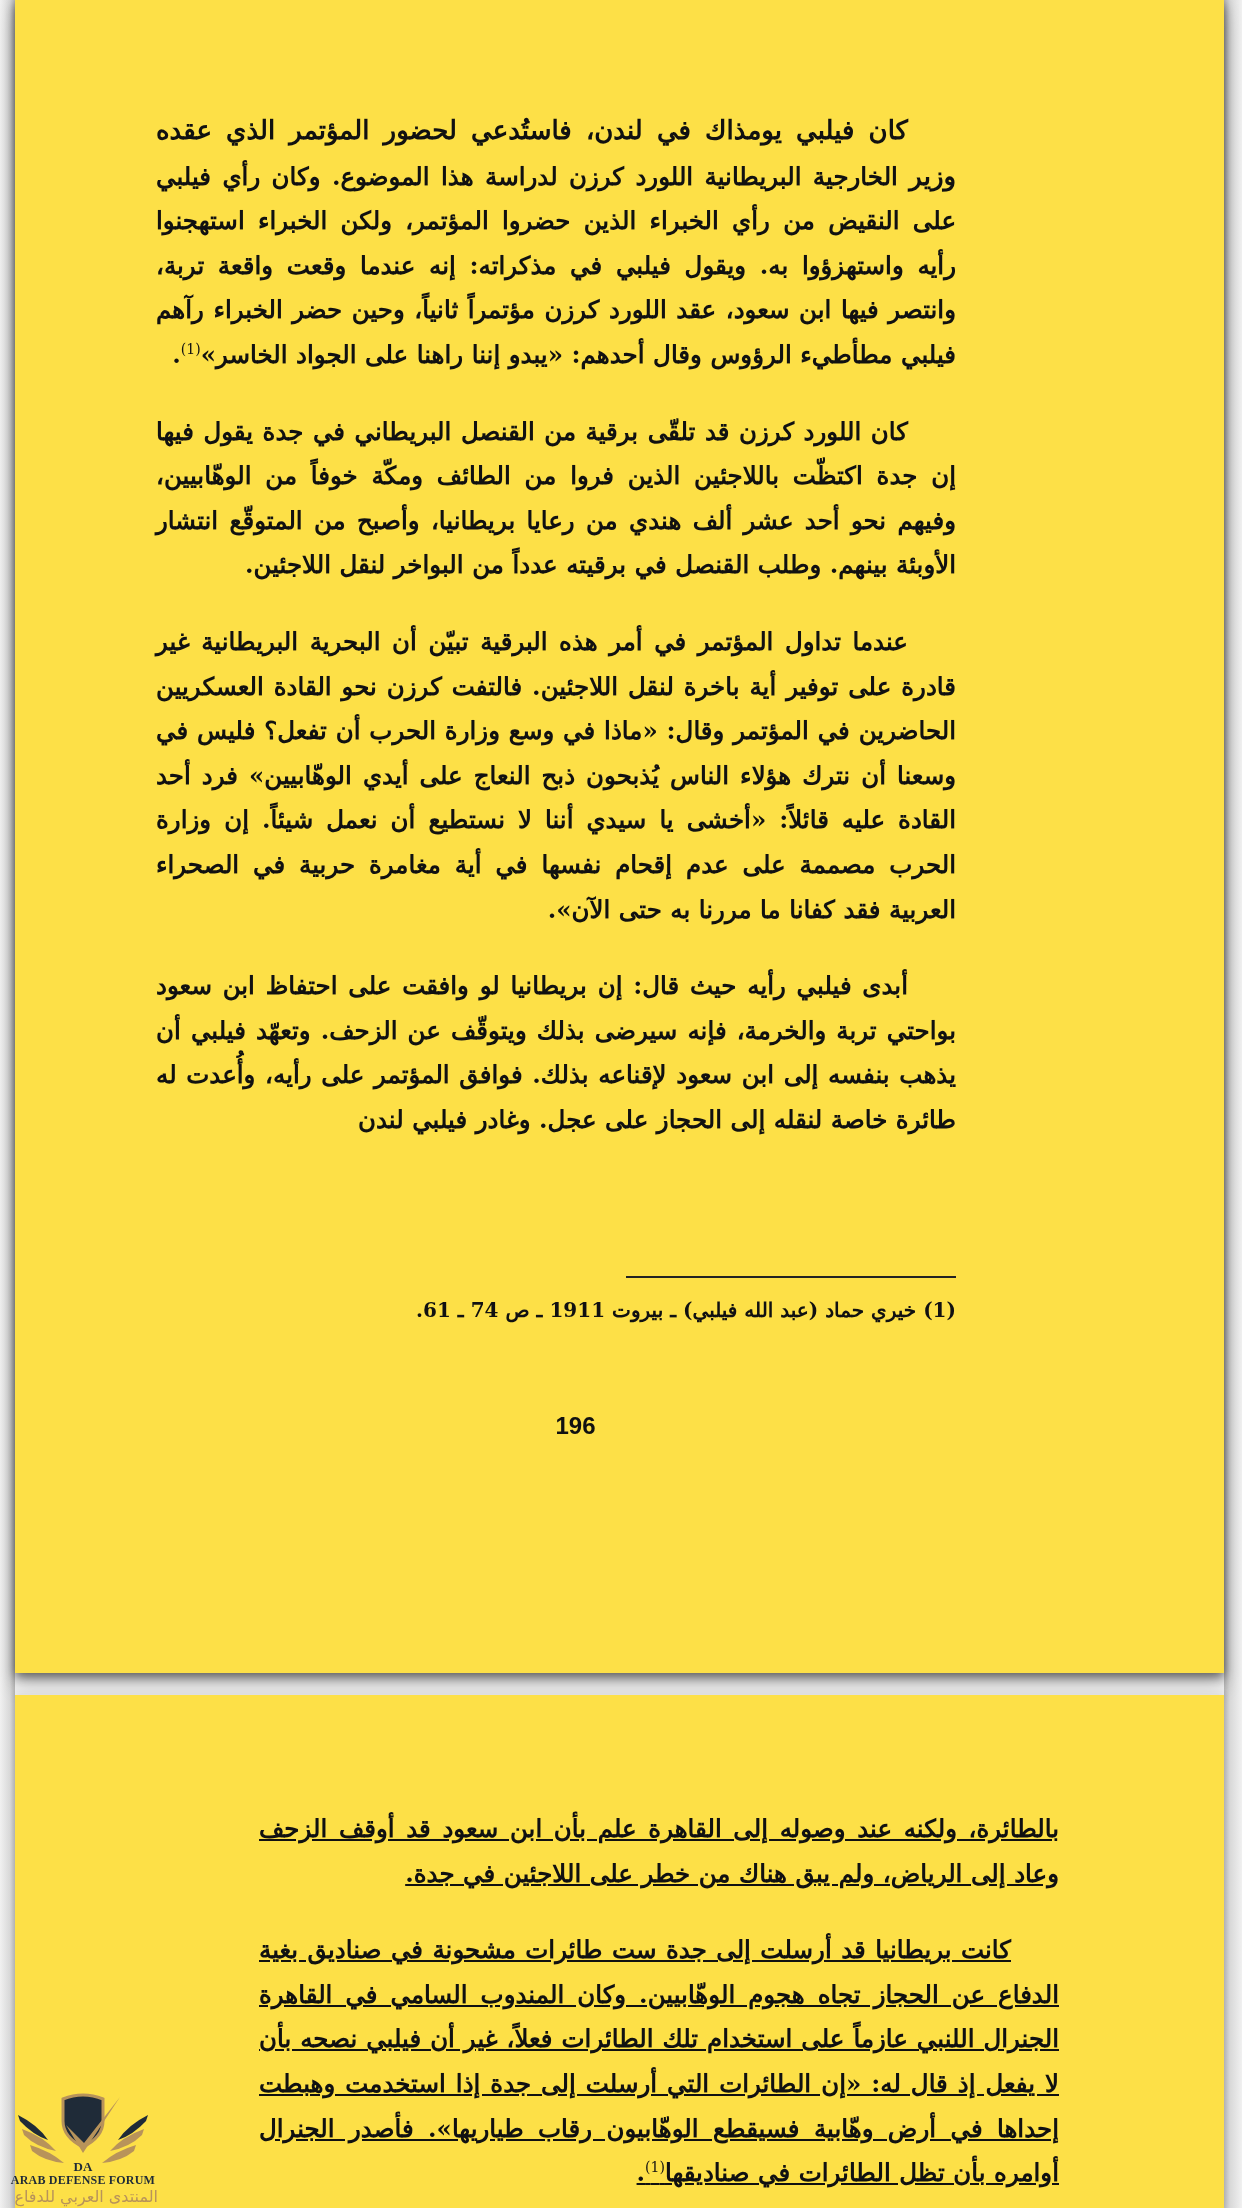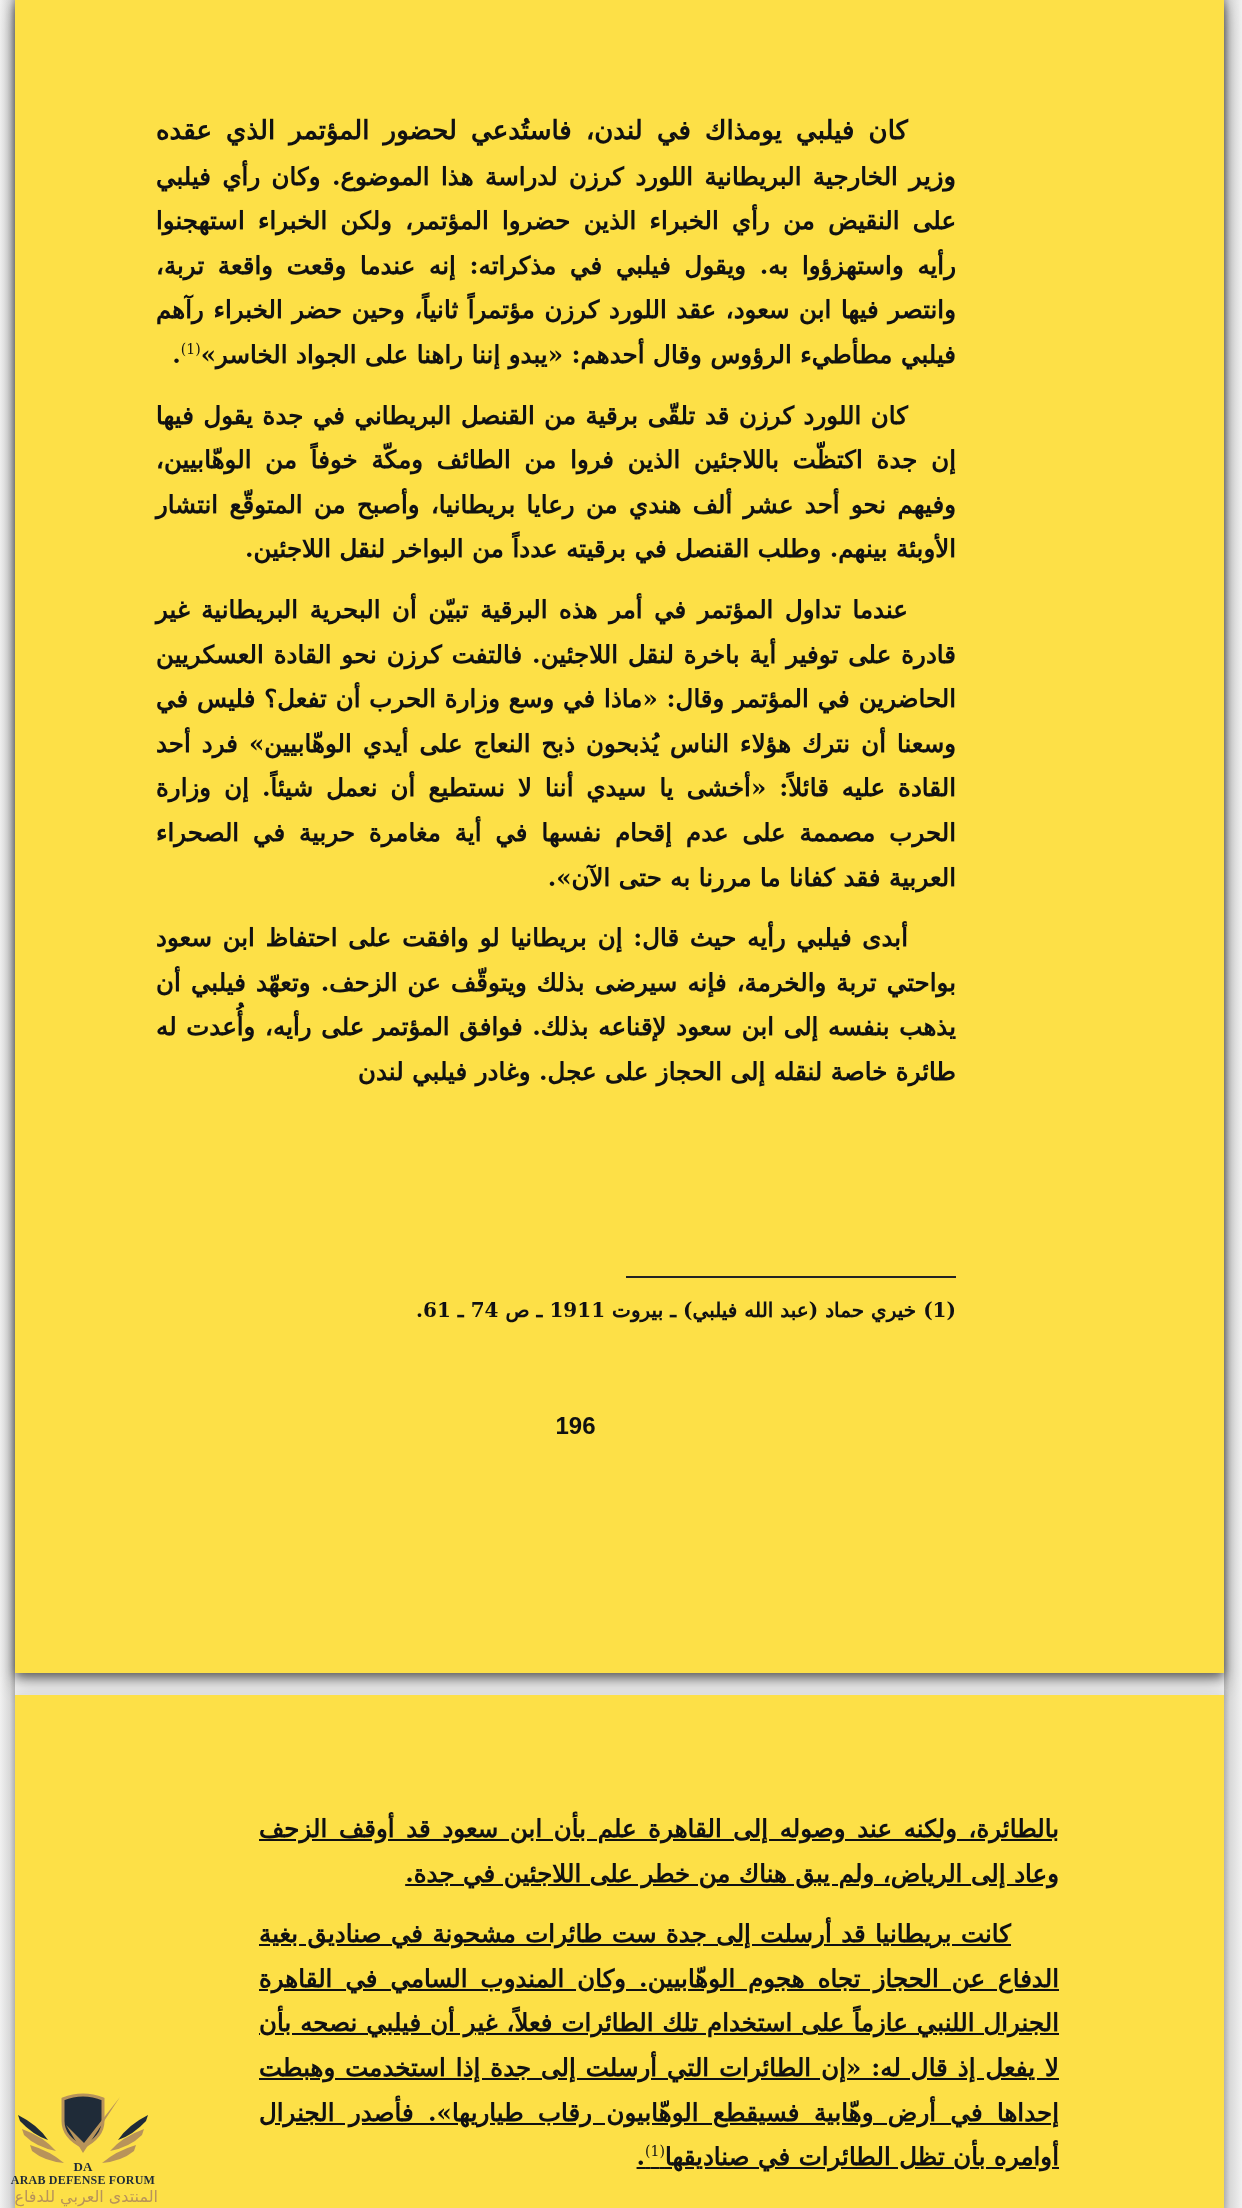--- a/index.html
+++ b/index.html
@@ -34,21 +34,21 @@
       text-align: justify;
       text-align-last: right;
       color: #111;
       font-size: 24.5px;
       line-height: 44.6px;
       font-weight: bold;
     }
     #page-1 .text-block { right: 268px; width: 800px; }
     #page-2 .text-block { right: 165px; width: 800px; text-decoration: underline; }
     .para { margin: 0; text-indent: 48px; }
-    .para.gap { margin-top: 16px; }
+    .para.gap { margin-top: 32px; }
     .para.continuation { text-indent: 0; }
     .lead-bold { font-weight: 900; font-size: 26px; }
     sup { font-size: 14px; line-height: 0; vertical-align: super; font-weight: normal; }
     .footnote-rule {
       position: absolute;
       right: 268px;
       top: 1276px;
       width: 330px;
       height: 2px;
       background: #222;

